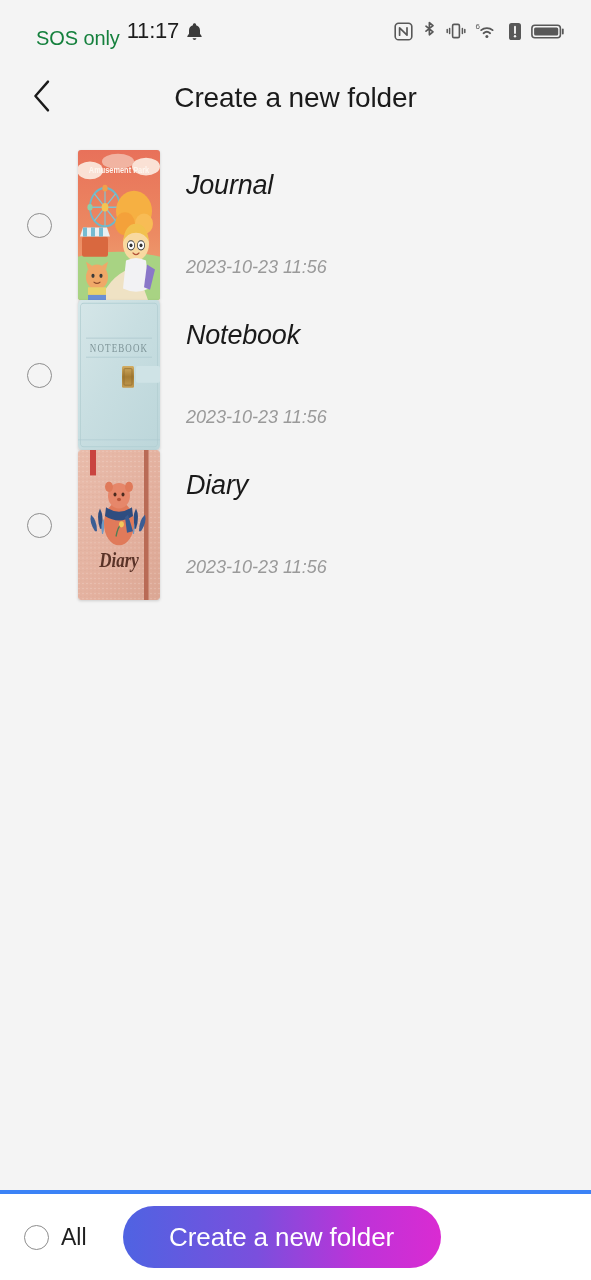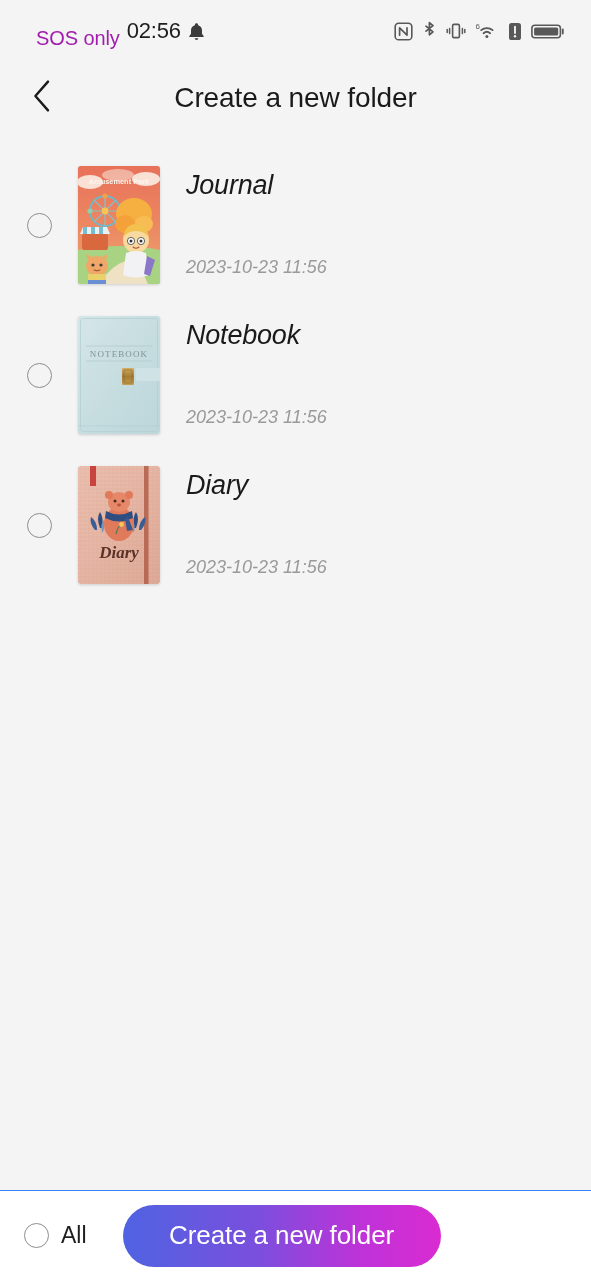--- a/index.html
+++ b/index.html
@@ -35,21 +35,21 @@
     padding: 0 26px 0 36px;
     background: #f4f4f4;
   }
   .status-left {
     display: flex;
     align-items: center;
     gap: 7px;
   }
   .status-carrier {
     font-size: 20px;
-    color: #a21caf;
+    color: #15803d;
     letter-spacing: -0.1px;
     margin-top: 14px;
   }
   .status-time {
     font-size: 22px;
     color: #1d1d1d;
     font-weight: 500;
     letter-spacing: -0.2px;
   }
   .status-right {
@@ -114,21 +114,21 @@
     width: 25px;
     height: 25px;
     border-radius: 50%;
     border: 1.6px solid #8d8d8d;
     background: transparent;
     cursor: pointer;
   }
 
   .thumb {
     width: 82px;
-    height: 118px;
+    height: 150px;
     flex: 0 0 82px;
     border-radius: 3px;
     overflow: hidden;
     position: relative;
     box-shadow: 0 1px 3px rgba(0,0,0,0.16);
     background: #ddd;
   }
   .thumb svg { display: block; width: 100%; height: 100%; }
 
   .row-text {
@@ -151,21 +151,21 @@
     font-size: 18px;
     color: #9a9a9a;
     letter-spacing: 0px;
   }
 
   
   .bottom-bar {
     flex: 0 0 90px;
     height: 90px;
     background: #ffffff;
-    border-top: 1px solid #3b82f6;
+    border-top: 4px solid #3b82f6;
     display: flex;
     align-items: center;
     padding-left: 24px;
     gap: 20px;
   }
   .all-select {
     display: flex;
     align-items: center;
     gap: 12px;
     cursor: pointer;
@@ -191,21 +191,21 @@
   }
 </style>
 </head>
 <body>
 
 <div class="phone">
 
   <div class="status-bar">
     <div class="status-left">
       <span class="status-carrier">SOS only</span>
-      <span class="status-time">02:56</span>
+      <span class="status-time">11:17</span>
       <span>
         <svg class="sicon" width="17" height="19" viewBox="0 0 17 19">
           <path d="M8.5 1.2c-.9 0-1.6.7-1.6 1.6v.5C4.6 3.9 3 5.9 3 8.3v3.4L1.4 14c-.3.4 0 1 .5 1h13.2c.5 0 .8-.6.5-1l-1.6-2.3V8.3c0-2.4-1.6-4.4-3.9-5v-.5c0-.9-.7-1.6-1.6-1.6z" fill="#3b3b3b"></path>
           <path d="M6.6 16.2c.2 1 1 1.7 1.9 1.7s1.7-.7 1.9-1.7H6.6z" fill="#3b3b3b"></path>
         </svg>
       </span>
     </div>
 
     <div class="status-right">
       <span>

